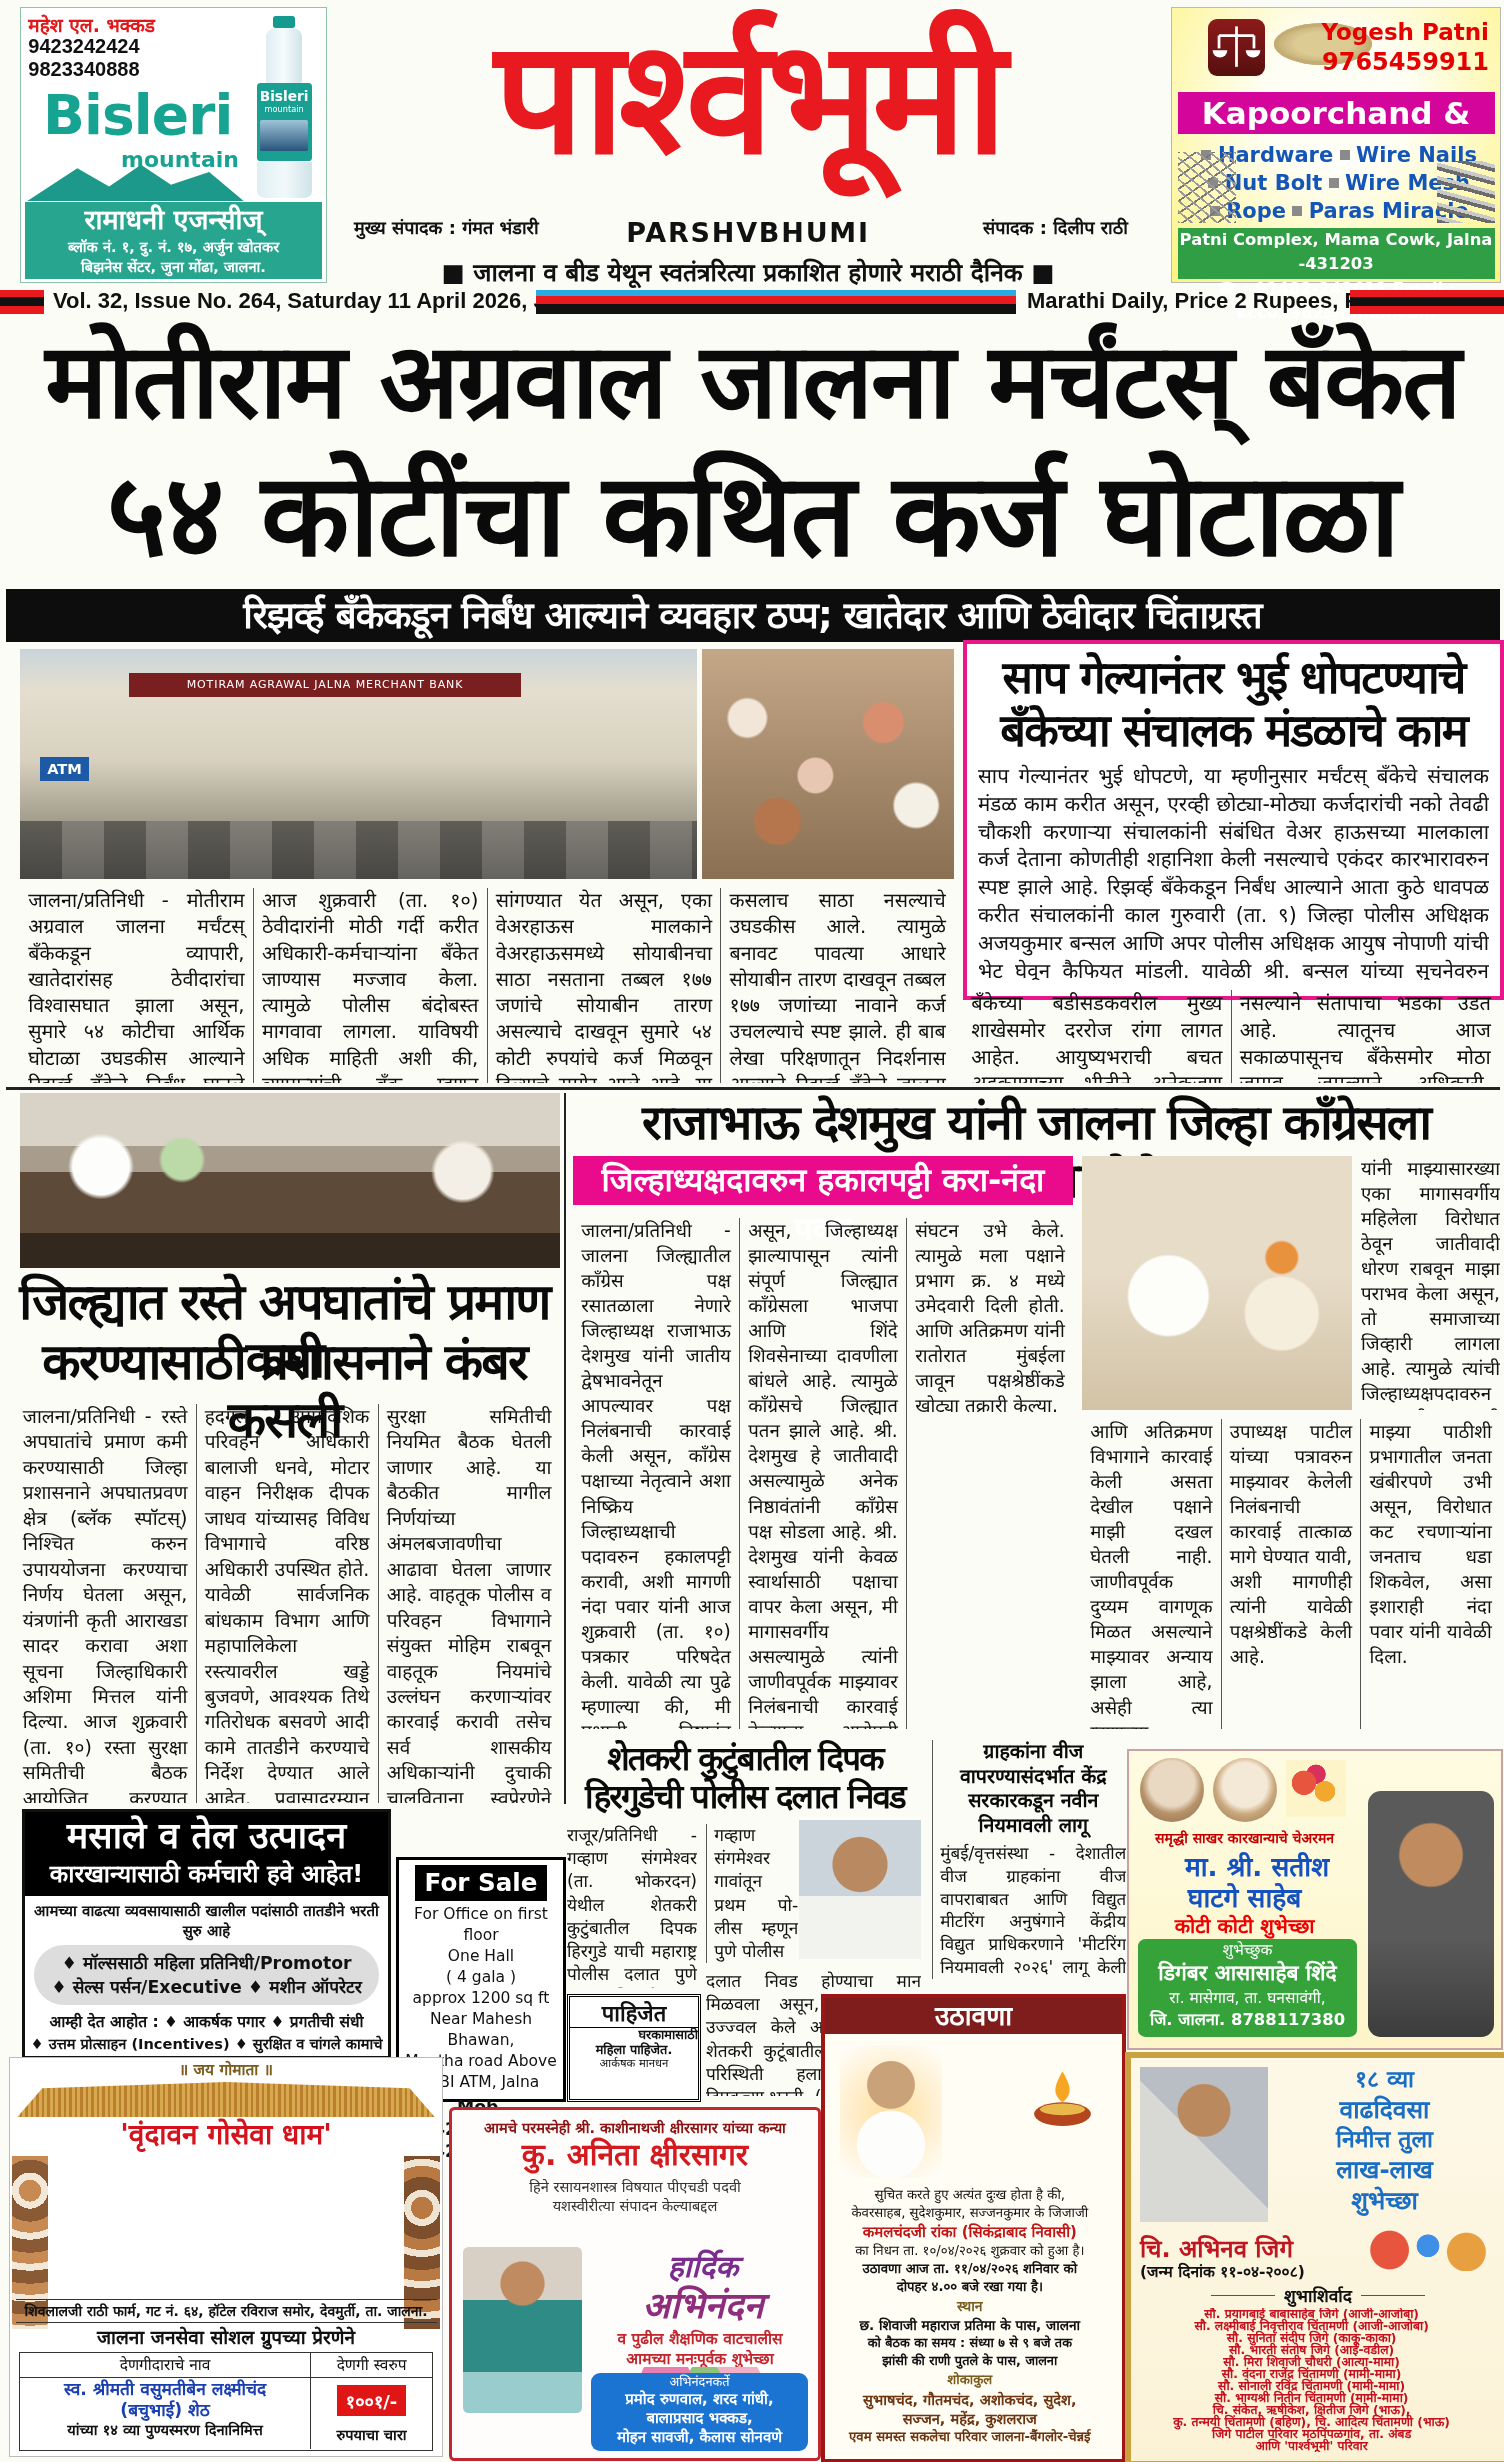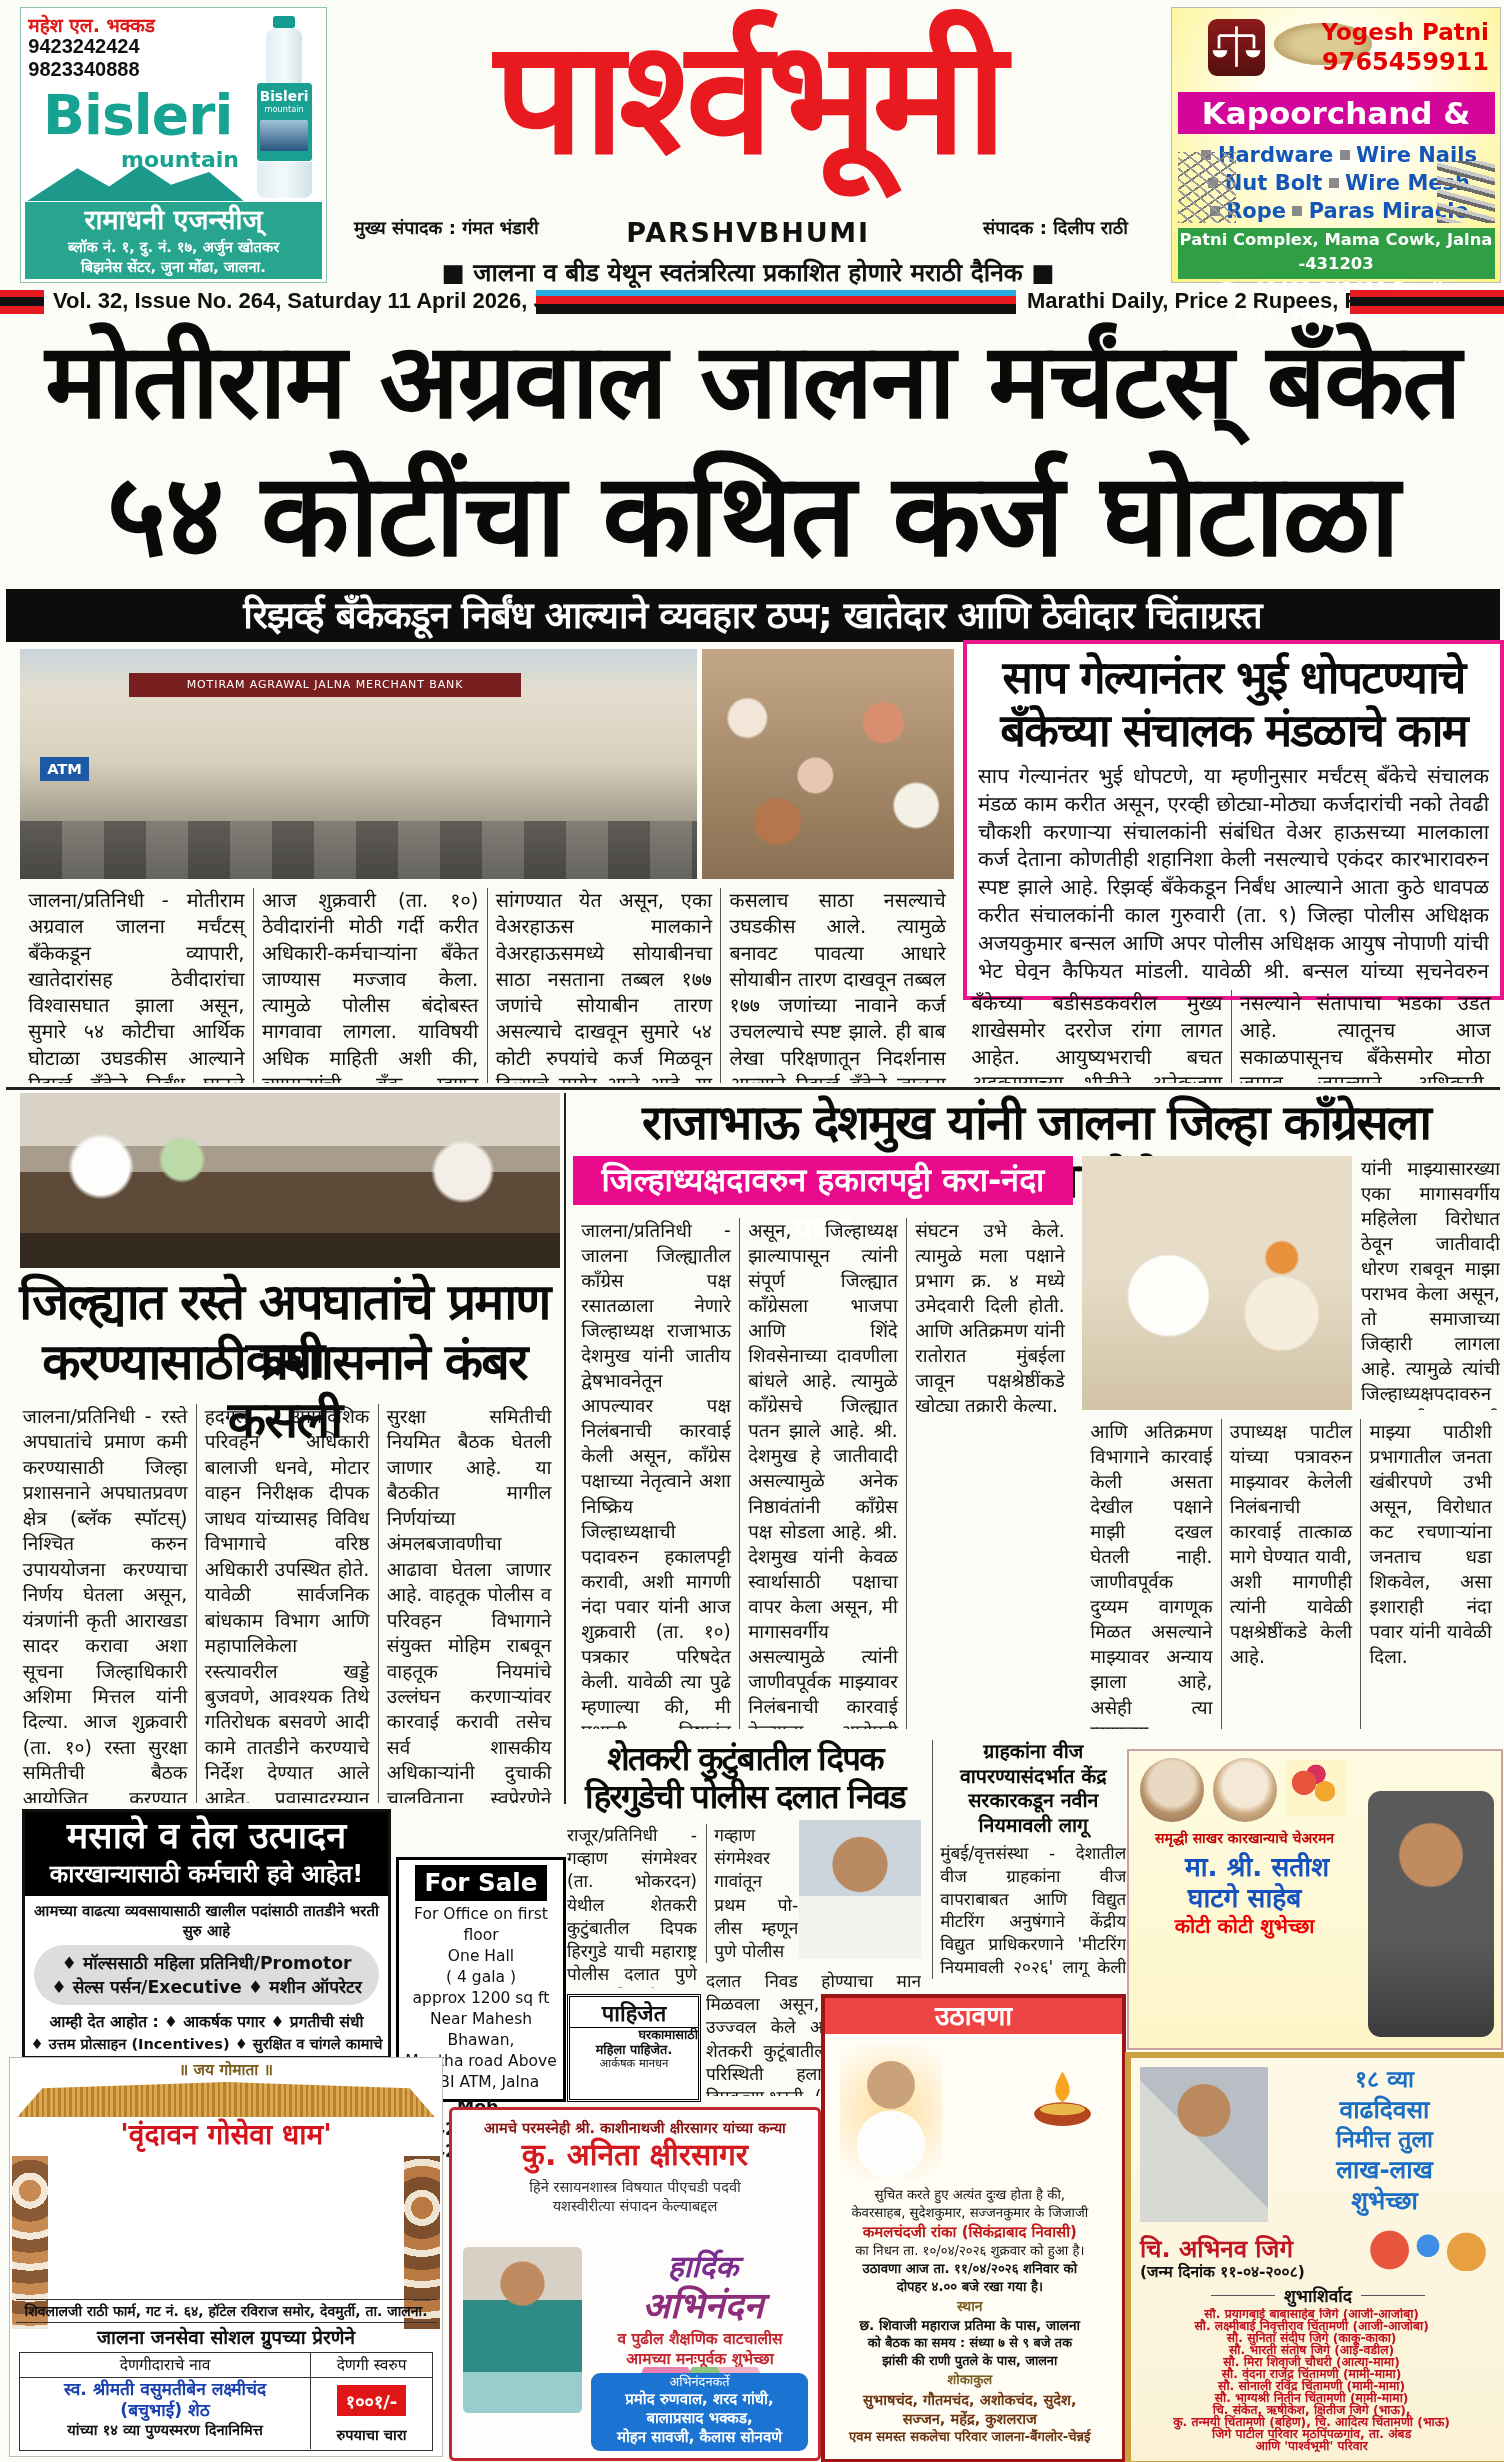--- a/index.html
+++ b/index.html
@@ -184,20 +184,26 @@
   </div>
 
   <div class="abs" style="left:1127px;top:1749px;width:372px;height:297px;border:2.7px solid #c9a2a2;background:linear-gradient(#fefbe2,#fdf5c9);">
     <div class="abs" style="left:11px;top:7.3px;width:64px;height:64px;border-radius:50%;background:radial-gradient(circle at 50% 40%,#e9d9c2 0 45%,#b7936b 60%,#8b6b48);"></div>
     <div class="abs" style="left:84px;top:7.3px;width:64px;height:64px;border-radius:50%;background:radial-gradient(circle at 50% 42%,#f4e8d6 0 45%,#caa87e 60%,#93714c);"></div>
     <div class="abs" style="left:157px;top:9px;width:60px;height:57px;background:radial-gradient(circle at 30% 40%,#e7553f 0 22%,transparent 23%),radial-gradient(circle at 65% 55%,#f2a72e 0 20%,transparent 21%),radial-gradient(circle at 50% 25%,#d8305c 0 18%,transparent 19%),#fdf5c9;"></div>
     <div class="abs b ctr" style="left:3.6px;top:77px;width:224px;font-size:14px;color:#c40000;">समृद्धी साखर कारखान्याचे चेअरमन</div>
     <div class="abs b ctr" style="left:16px;top:97px;width:224px;font-size:26.4px;color:#1552c0;">मा. श्री. सतीश</div>
     <div class="abs b ctr" style="left:3.6px;top:128px;width:224px;font-size:26.4px;color:#1552c0;">घाटगे साहेब</div>
     <div class="abs b ctr" style="left:3.6px;top:161px;width:224px;font-size:20px;color:#e00;">कोटी कोटी शुभेच्छा</div>
+    <div class="abs ctr" style="left:9px;top:188px;width:219px;height:98px;background:#35a33a;border-radius:7.3px;color:#fff;">
+      <div style="font-size:15.5px;line-height:22px;">शुभेच्छुक</div>
+      <div class="b" style="font-size:21px;line-height:25.5px;">डिगंबर आसासाहेब शिंदे</div>
+      <div style="font-size:15.5px;line-height:22px;">रा. मासेगाव, ता. घनसावंगी,</div>
+      <div class="b" style="font-size:16.4px;line-height:22px;">जि. जालना. 8788117380</div>
+    </div>
     <div class="abs" style="right:7.3px;top:40px;width:126px;height:246px;border-radius:12.8px;background:radial-gradient(circle at 50% 26%,#c08b5f 0 16%,transparent 17%),linear-gradient(#5a5a5a 0 60%,#3c3c3c);"></div>
   </div>
 
   <div class="abs advbox" style="left:22px;top:1809px;width:363px;height:244px;">
     <div class="blkhead" style="height:84px;">
       <div style="font-size:36px;line-height:47px;">मसाले व तेल उत्पादन</div>
       <div style="font-size:24px;line-height:31px;">कारखान्यासाठी कर्मचारी हवे आहेत!</div>
     </div>
     <div class="b ctr" style="font-size:15px;margin-top:3.6px;">आमच्या वाढत्या व्यवसायासाठी खालील पदांसाठी तातडीने भरती सुरु आहे</div>
     <div class="ctr" style="margin:5.5px 9px;background:#ddd;border-radius:31px;padding:5.5px 0;">
@@ -266,21 +272,21 @@
     <div class="abs" style="left:182px;top:257px;width:128px;height:27px;background:radial-gradient(circle at 25% 50%,#e77fb0 0 26%,transparent 27%),radial-gradient(circle at 55% 40%,#8fc27c 0 22%,transparent 23%),radial-gradient(circle at 80% 55%,#f0b0c8 0 24%,transparent 25%);"></div>
     <div class="abs ctr" style="left:139px;top:263px;width:217px;height:78px;background:#1b74d2;border-radius:9px;color:#fff;">
       <div style="font-size:12.8px;line-height:17.3px;">अभिनंदनकर्ते</div>
       <div class="b" style="font-size:15px;line-height:19px;">प्रमोद रुणवाल, शरद गांधी,</div>
       <div class="b" style="font-size:15px;line-height:19px;">बालाप्रसाद भक्कड,</div>
       <div class="b" style="font-size:15px;line-height:19px;">मोहन सावजी, कैलास सोनवणे</div>
     </div>
   </div>
 
   <div class="abs ctr" style="left:821px;top:1994px;width:297px;height:461px;border:4.6px solid #9e1515;background:#fffdf4;">
-    <div class="b" style="height:36px;background:#ef4444;color:#fff;font-size:26.4px;line-height:36px;">उठावणा</div>
+    <div class="b" style="height:36px;background:#7f1d1d;color:#fff;font-size:26.4px;line-height:36px;">उठावणा</div>
     <div class="abs photo" style="left:14.6px;top:47px;width:102px;height:133px;border-radius:7.3px;background:radial-gradient(circle at 50% 30%,#caa27a 0 22%,transparent 23%),radial-gradient(circle at 50% 75%,#fdfdfb 0 30%,transparent 31%),radial-gradient(circle,#ffdf9e,#fff);"></div>
     <svg class="abs" style="right:24px;top:64px;" width="71" height="71" viewBox="0 0 60 60">
       <path d="M30 8 C37 20 39 27 30 34 C21 27 23 20 30 8" fill="#f6a623"></path>
       <ellipse cx="30" cy="44" rx="24" ry="10" fill="#b5451d"></ellipse>
       <ellipse cx="30" cy="40" rx="19" ry="5" fill="#e8b84b"></ellipse>
     </svg>
     <div class="abs" style="left:7.3px;top:188px;width:275px;">
       <div style="font-size:13.2px;line-height:18px;">सुचित करते हुए अत्यंत दुःख होता है की,</div>
       <div style="font-size:13.2px;line-height:18px;">केवरसाहब, सुदेशकुमार, सज्जनकुमार के जिजाजी</div>
       <div class="b" style="font-size:15px;line-height:20px;color:#c01616;">कमलचंदजी रांका (सिकंद्राबाद निवासी)</div>

